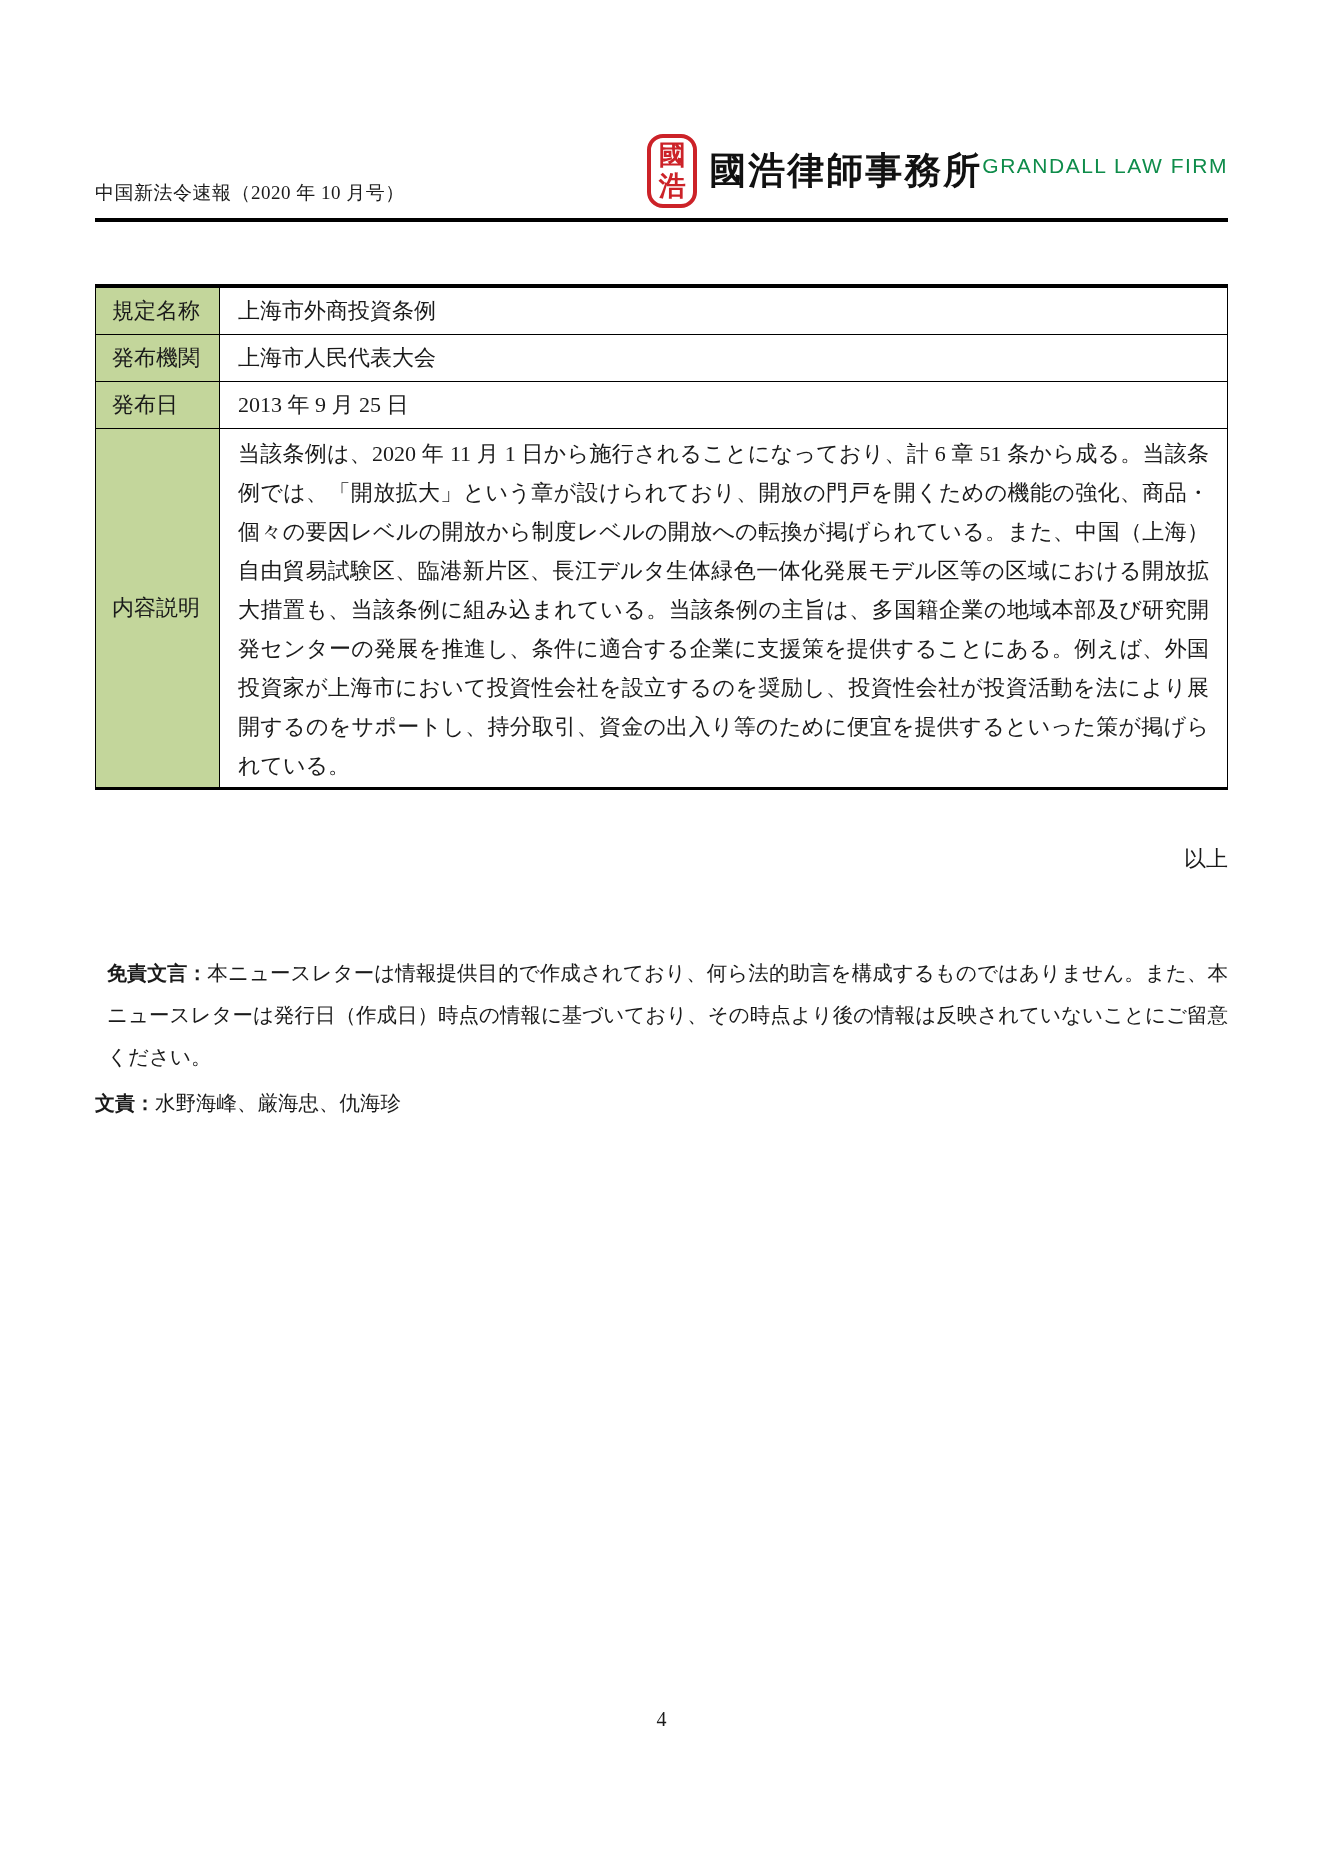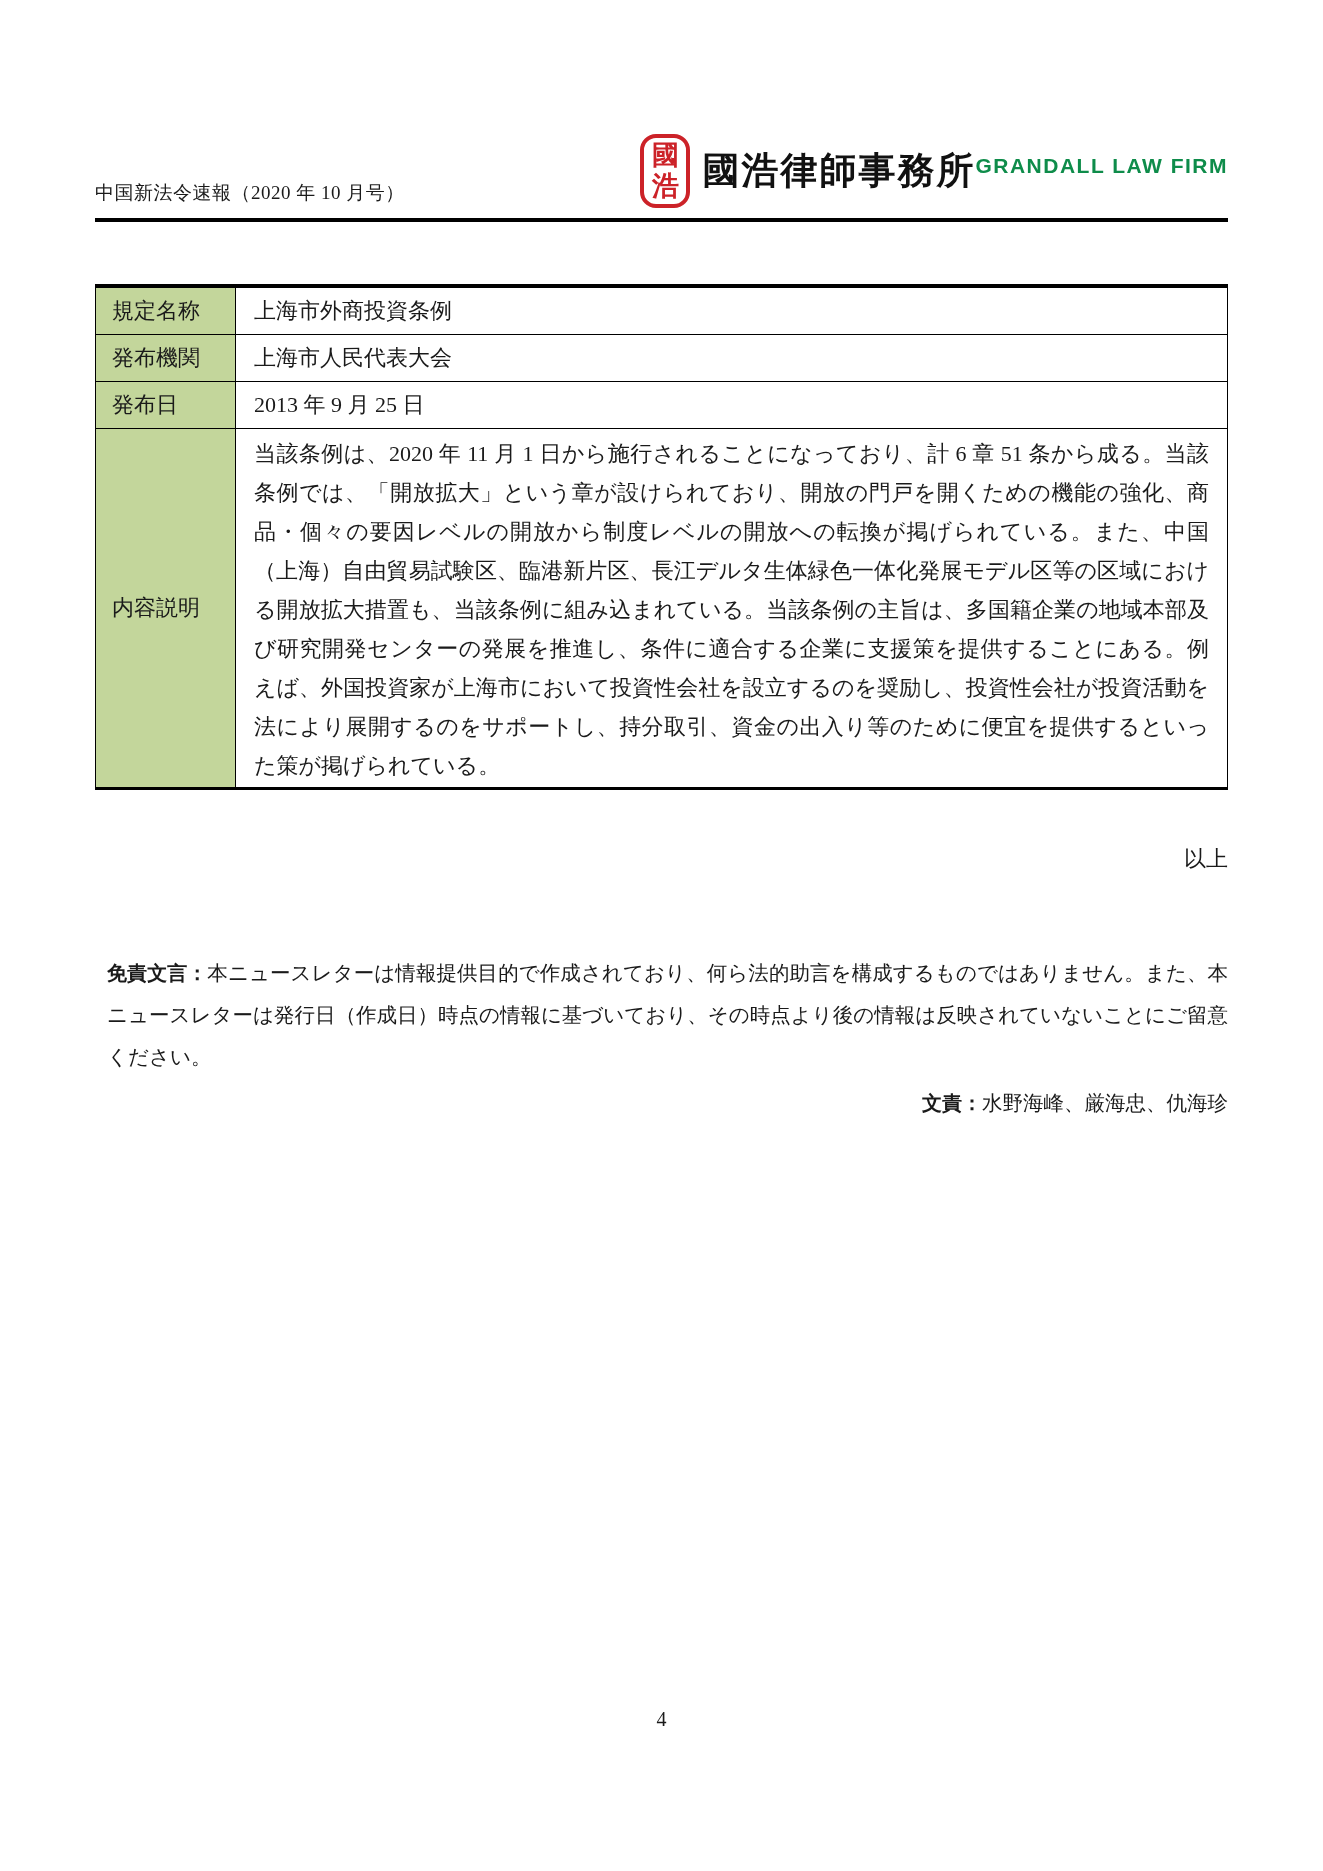--- a/index.html
+++ b/index.html
@@ -52,21 +52,21 @@
   .logo-text{display:flex;line-height:1.1;}
   .logo-cjk{
     font-family:"Liberation Sans","DejaVu Sans",sans-serif;
     font-weight:bold;
     font-size:37px;
     color:#111;
     letter-spacing:2px;
   }
   .logo-en{
     font-family:"Liberation Sans","DejaVu Sans",sans-serif;
-    font-weight:bold;
+    font-weight:normal;
     font-size:21px;
     color:var(--logo-green);
     letter-spacing:1.5px;
     margin-top:3px;
   }
 
   
   table.spec-table{
     border-collapse:collapse;
     width:100%;
@@ -74,21 +74,21 @@
     border-top:4px solid #000;
     border-bottom:3px solid #000;
   }
   table.spec-table td{
     border:1px solid #000;
     font-size:22px;
     vertical-align:middle;
   }
   td.label-cell{
     background:var(--label-cell-bg);
-    width:140px;
+    width:124px;
     padding:8px 16px;
     vertical-align:top;
   }
   tr.simple-row{height:45px;}
   td.value-cell{padding:6px 18px;}
   td.desc-cell{
     line-height:39px;
     text-align:justify;
     padding:5px 18px 2px 18px;
     vertical-align:top;
@@ -109,21 +109,20 @@
   }
   .bold-label{
     font-family:"Liberation Sans","DejaVu Sans",sans-serif;
     font-weight:bold;
     font-size:20px;
   }
   .authors{
     font-size:20.5px;
     line-height:42px;
     margin-top:4px;
-    text-align:right;
   }
 
   
   .page-number{
     position:absolute;
     left:0;right:0;
     top:1708px;
     text-align:center;
     font-size:20px;
   }

